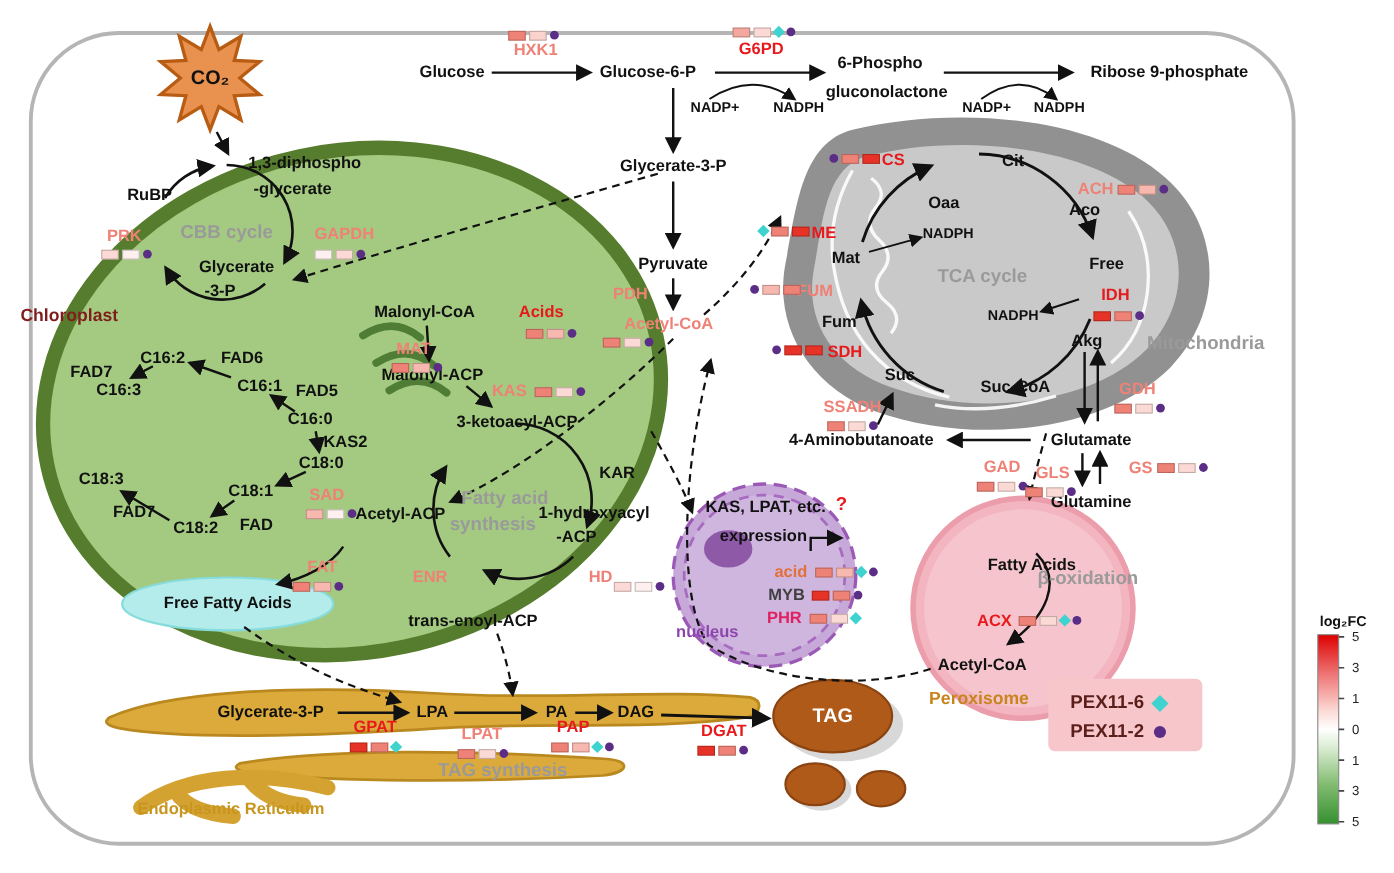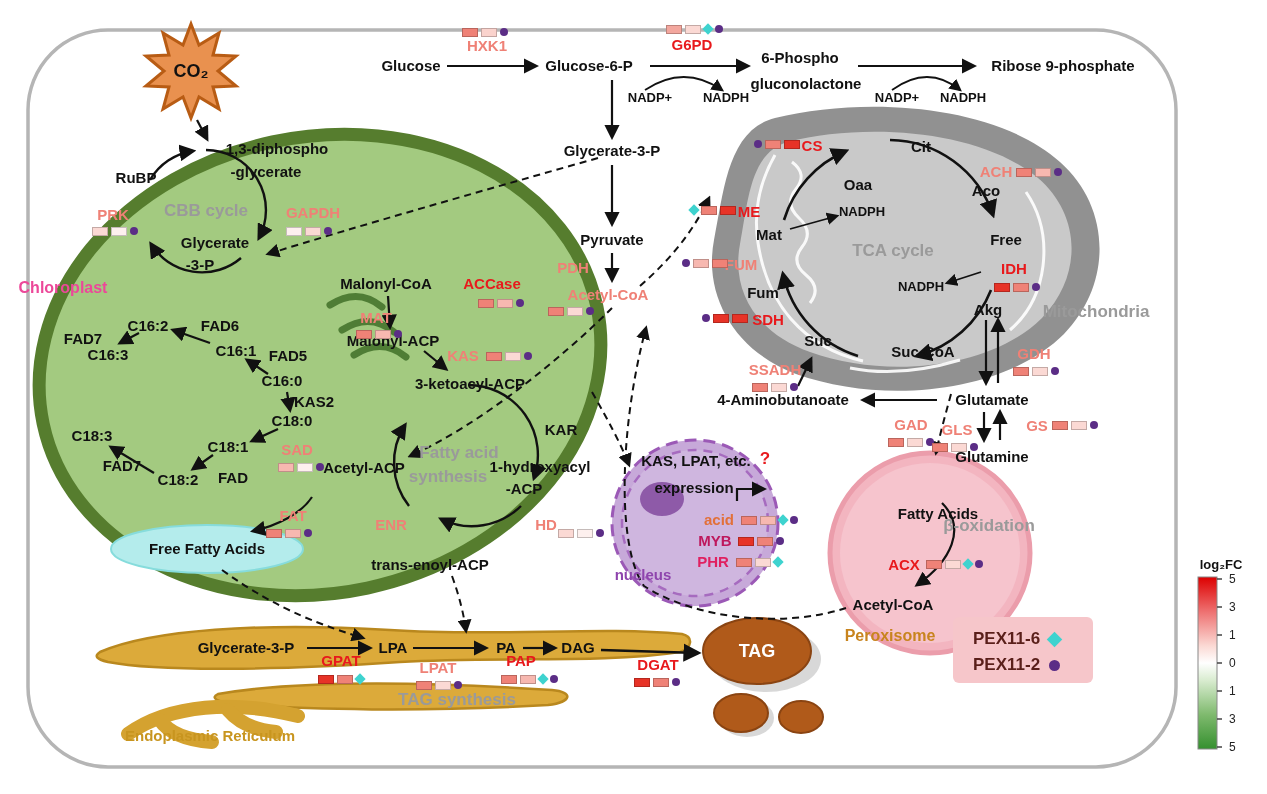--- a/index.html
+++ b/index.html
@@ -5,28 +5,28 @@
   html,body{margin:0;padding:0;background:#fff}
   #stage{position:relative;width:1267px;height:794px;background:#fff;overflow:hidden;
          font-family:"Liberation Sans",sans-serif}
   svg.bg{position:absolute;left:0;top:0}
   .lb{position:absolute;transform:translate(-50%,-50%);font:bold 15px "Liberation Sans",sans-serif;
       color:#111;white-space:nowrap;line-height:1.05;pointer-events:none}
   .sm{font-size:13px}
   .er{color:#e8191c}
   .es{color:#ef8176}
   .gy{color:#9a9a9a;font-size:17px}
-  .gn{color:#ec4899;font-size:16px}
+  .gn{color:#7f1d1d;font-size:16px}
   .pu{color:#8e44ad;font-size:15px}
   .go{color:#c8951f;font-size:15px}
   .og{color:#c8841e;font-size:16px}
   .wh{color:#fff;font-size:18px}
   .qq{color:#e8191c;font-size:17px}
   .co2{font-size:18px}
-  .bz{color:#e2703a}.my{color:#be185d}.ph{color:#e02060}
+  .bz{color:#e2703a}.my{color:#404040}.ph{color:#e02060}
   .tk{position:absolute;transform:translate(0,-50%);font:12px "Liberation Sans",sans-serif;color:#222}
   .bar{position:absolute;display:flex;align-items:center;gap:3px;height:10px}
   .bar.rev{flex-direction:row-reverse}
   .cell{width:16px;height:9px;display:inline-block;border:1px solid rgba(0,0,0,.22);box-sizing:border-box}
   .mk{width:8px;height:8px;display:inline-block;flex:none}
   .mk.d1{transform:rotate(45deg)}
   .mk.d2{border-radius:50%}
   .pexbox{position:absolute;left:953px;top:617px;width:140px;height:66px;background:#f6c6ca;border-radius:6px}
   .pexrow{position:absolute;display:flex;gap:9px;align-items:center;
           font:bold 17px "Liberation Sans",sans-serif;color:#5a1f1a}
@@ -203,21 +203,21 @@
 <div class="lb gy" style="left:206px;top:211px">CBB cycle</div>
 <div class="lb" style="left:277px;top:149px">1,3-diphospho</div>
 <div class="lb" style="left:266px;top:172px">-glycerate</div>
 <div class="lb" style="left:136px;top:178px">RuBP</div>
 <div class="lb" style="left:215px;top:243px">Glycerate</div>
 <div class="lb" style="left:200px;top:265px">-3-P</div>
 <div class="lb es" style="left:113px;top:215px">PRK</div>
 <div class="lb es" style="left:313px;top:213px">GAPDH</div>
 
 <div class="lb" style="left:386px;top:284px">Malonyl-CoA</div>
-<div class="lb er" style="left:492px;top:284px">ACCase</div>
+<div class="lb er" style="left:492px;top:284px">Acids</div>
 <div class="lb es" style="left:376px;top:318px">MAT</div>
 <div class="lb" style="left:393px;top:341px">Malonyl-ACP</div>
 <div class="lb es" style="left:463px;top:356px">KAS</div>
 <div class="lb" style="left:470px;top:384px">3-ketoacyl-ACP</div>
 <div class="lb" style="left:561px;top:430px">KAR</div>
 <div class="lb" style="left:540px;top:467px">1-hydroxyacyl</div>
 <div class="lb" style="left:524px;top:489px">-ACP</div>
 <div class="lb gy" style="left:459px;top:453px">Fatty acid</div>
 <div class="lb gy" style="left:448px;top:477px">synthesis</div>
 <div class="lb es" style="left:546px;top:525px">HD</div>

